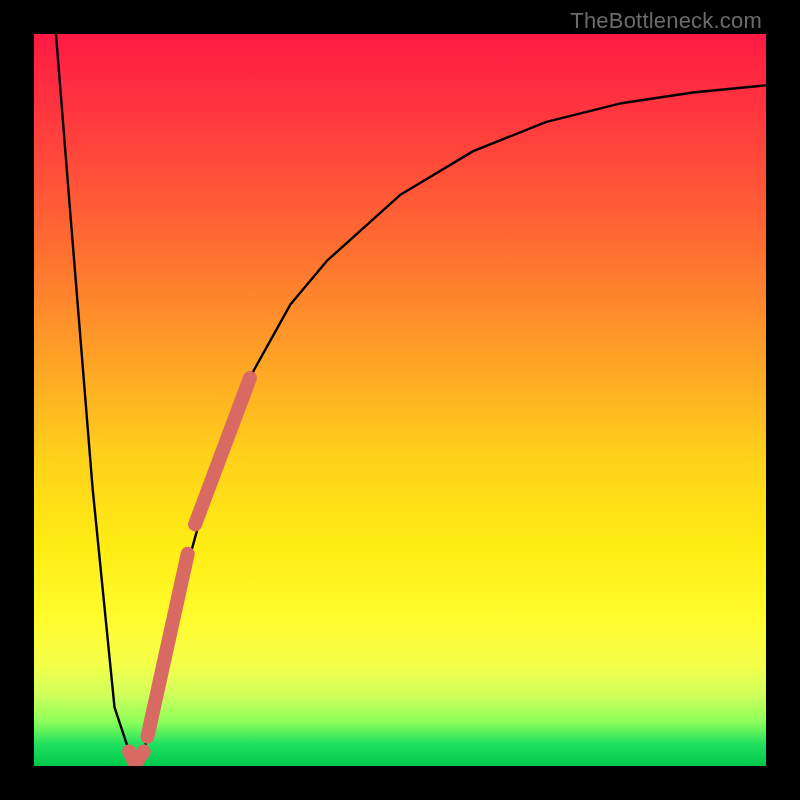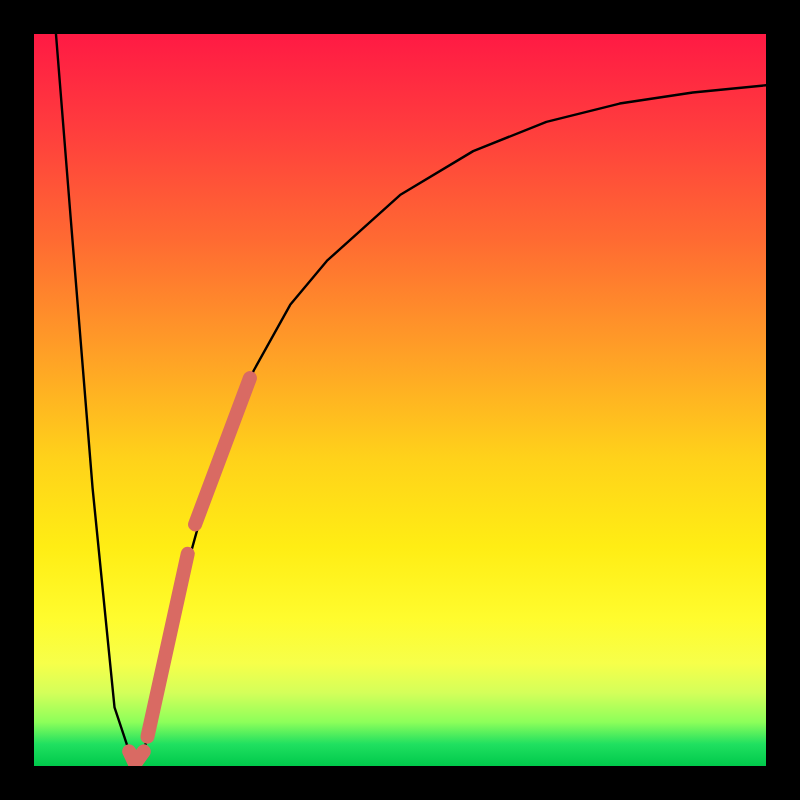--- a/index.html
+++ b/index.html
@@ -74,20 +74,21 @@
     stroke: #d96a63;
     stroke-width: 14;
     fill: none;
     stroke-linecap: round;
   }
 </style>
 </head>
 <body>
 
 <div class="frame">
+  <div class="watermark">TheBottleneck.com</div>
 
   <div class="plot-area">
     <svg class="curve-layer" viewBox="0 0 732 732">
       <path class="black-curve" d="M21.96 0.00 L36.60 183.00 L58.56 453.84 L80.52 673.44 L95.16 717.36 L102.48 732.00 L109.80 717.36 L124.44 658.80 L146.40 556.32 L183.00 424.56 L219.60 336.72 L256.20 270.84 L292.80 226.92 L366.00 161.04 L439.20 117.12 L512.40 87.84 L585.60 69.54 L658.80 58.56 L732.00 51.24"></path>
       <path class="pink-seg" d="M161.04 490.44 L215.94 344.04"></path>
       <path class="pink-seg" d="M113.46 702.72 L153.72 519.72"></path>
       <path class="pink-hook" d="M95.16 717.36 L101.02 729.80 L109.80 717.36"></path>
     </svg>
   </div>
 </div>

